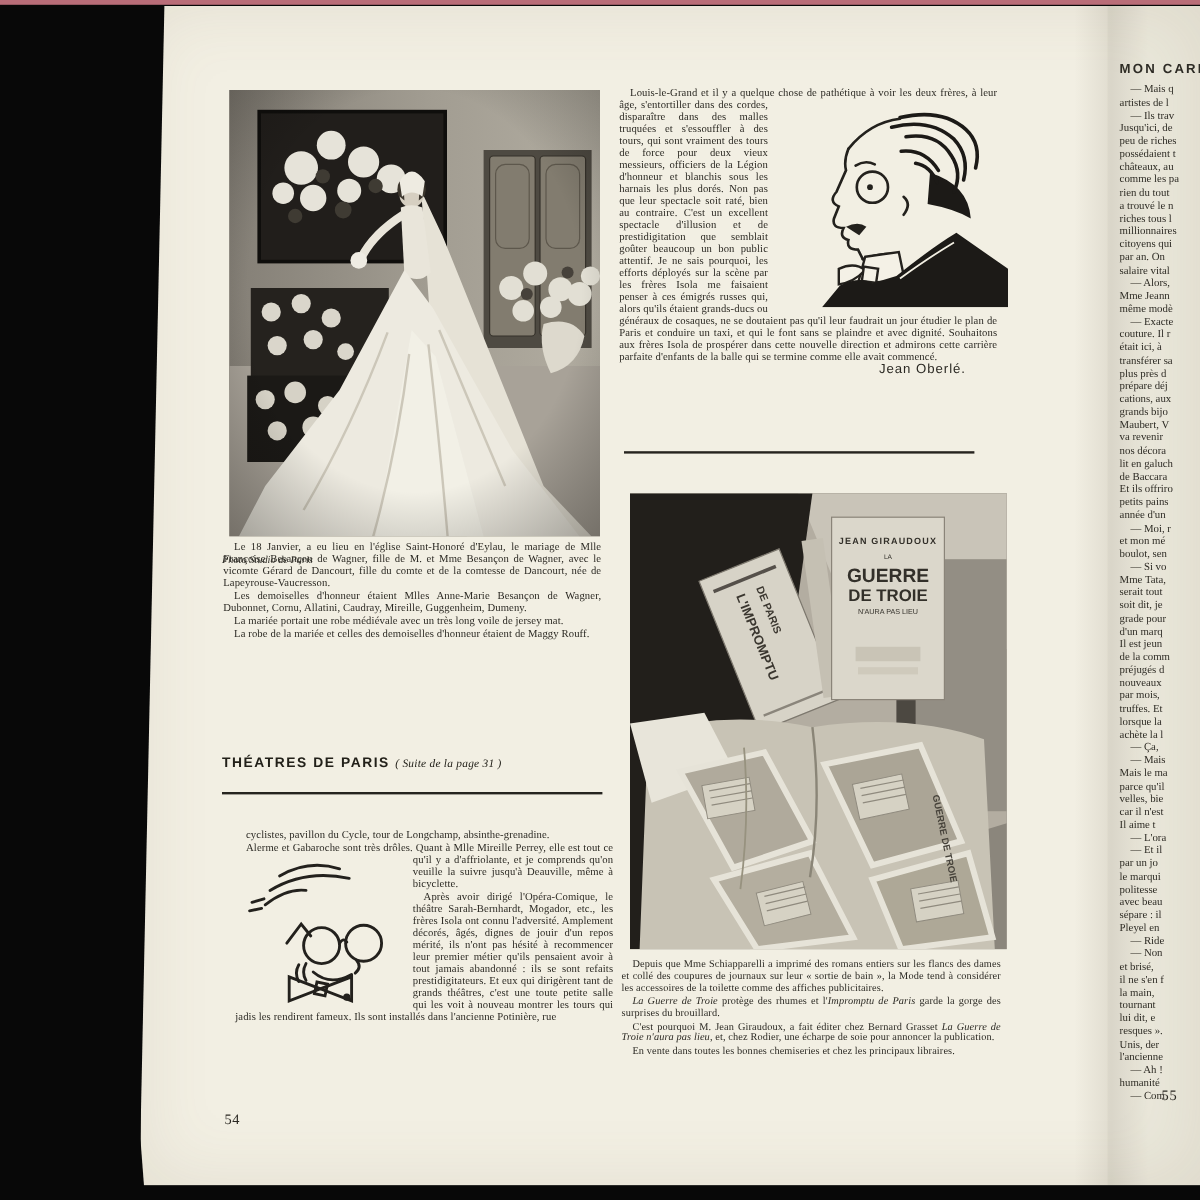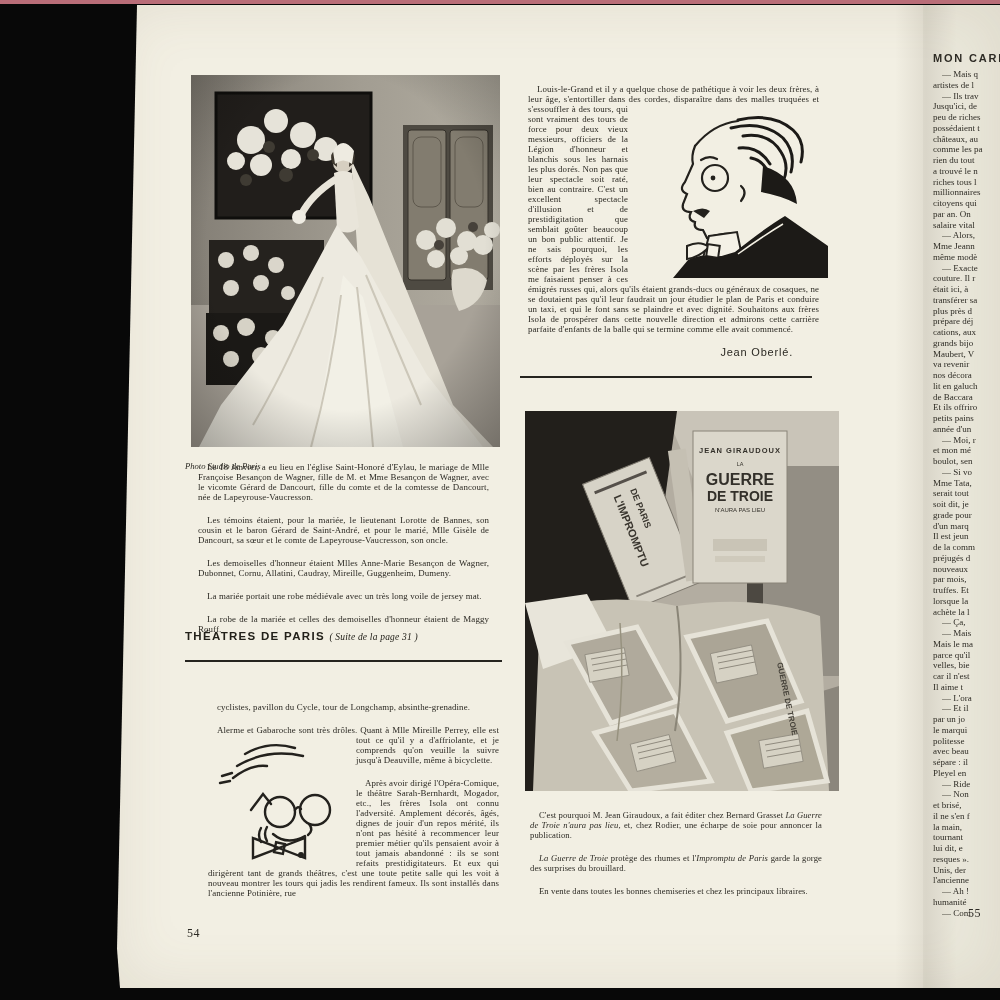--- a/index.html
+++ b/index.html
@@ -8,21 +8,21 @@
   .scan-edge{position:absolute;left:0;top:0;width:1000px;height:4px;background:#b96d78;z-index:9;}
   .spread{position:absolute;left:117px;top:5px;width:883px;height:983px;background:#f2efe3;
           clip-path:polygon(20px 0px,100% 0px,100% 100%,3px 100%,0px 96%);
           box-shadow:inset 0 0 60px rgba(120,105,70,.12);}
   .gutter-shadow{position:absolute;left:778px;top:0;width:62px;height:100%;
           background:linear-gradient(90deg,rgba(0,0,0,0),rgba(70,58,38,.10) 50%,rgba(0,0,0,0));pointer-events:none;}
   .page55-tint{position:absolute;left:806px;top:0;width:77px;height:100%;background:rgba(105,98,80,.05);pointer-events:none;}
 
   .abs{position:absolute;}
   .body-text{font-size:8.9px;line-height:10px;text-align:justify;letter-spacing:.1px;}
-  .body-text p{margin:13px;text-indent:9px;}
+  .body-text p{margin:1px;text-indent:9px;}
   .photo-frame{background:#948f86;overflow:hidden;}
   .credit{font-style:italic;font-size:8.6px;}
   .rule{background:#26241f;height:2px;}
   .sec-heading{font-family:"Liberation Sans",sans-serif;font-weight:bold;font-size:11.5px;
                letter-spacing:1.3px;color:#222019;}
   .sec-heading .suffix{font-family:"Liberation Serif",serif;font-weight:normal;font-style:italic;
                font-size:9.5px;letter-spacing:.2px;}
   .car-left{float:left;width:142px;height:122px;margin:3px 6px 2px 0;}
   .car-right{float:right;width:185px;height:170px;margin:4px 0 4px 6px;}
   .signature{text-align:right;padding-right:26px;font-family:"Liberation Sans",sans-serif;
@@ -126,21 +126,20 @@
           <path d="M230,330 Q200,260 175,200"></path>
       </g>
       <rect width="309" height="372" fill="url(#vig)"></rect>
     </svg>
   </div>
 
   <div class="abs credit" style="left:68px;top:456px;">Photo Studio de Paris</div>
 
   <div class="abs body-text" style="left:68px;top:444px;width:317px;">
       <p>Le 18 Janvier, a eu lieu en l'église Saint-Honoré d'Eylau, le mariage de Mlle Françoise Besançon de Wagner, fille de M. et Mme Besançon de Wagner, avec le vicomte Gérard de Dancourt, fille du comte et de la comtesse de Dancourt, née de Lapeyrouse-Vaucresson.</p>
-      <p>Les témoins étaient, pour la mariée, le lieutenant Lorotte de Bannes, son cousin et le baron Gérard de Saint-André, et pour le marié, Mlle Gisèle de Dancourt, sa sœur et le comte de Lapeyrouse-Vaucresson, son oncle.</p>
       <p>Les demoiselles d'honneur étaient Mlles Anne-Marie Besançon de Wagner, Dubonnet, Cornu, Allatini, Caudray, Mireille, Guggenheim, Dumeny.</p>
       <p>La mariée portait une robe médiévale avec un très long voile de jersey mat.</p>
       <p>La robe de la mariée et celles des demoiselles d'honneur étaient de Maggy Rouff.</p>
     </div>
 
   <div class="abs rule" style="left:68px;top:655px;width:317px;"></div>
 
   <div class="abs sec-heading" style="left:68px;top:625px;width:330px;">
     <span>THÉATRES DE PARIS</span>
     <span class="suffix">( Suite de la page 31 )</span>
@@ -258,22 +257,23 @@
         <path d="M112,336 l34,-8 M113,342 l34,-8 M114,348 l34,-8"></path>
         <path d="M240,334 l34,-6 M241,340 l34,-6 M242,346 l34,-6"></path>
       </g>
       <text transform="rotate(78 252 252)" x="252" y="252" font-size="8" font-weight="bold" fill="#46423a">GUERRE DE TROIE</text>
       <path d="M152,195 Q160,260 150,320" stroke="#8a8577" stroke-width="2" fill="none"></path>
       <path d="M95,212 Q100,270 92,330" stroke="#97927f" stroke-width="1.5" fill="none"></path>
     </svg>
   </div>
 
   <div class="abs body-text caption-text" style="left:400px;top:793px;width:318px;">
+      <p><span>Depuis que Mme Schiapparelli a imprimé des romans entiers sur les flancs des dames et collé des coupures de journaux sur leur « sortie de bain », la Mode tend à considérer les accessoires de la toilette comme des affiches publicitaires.</span></p>
+      <p><i>La Guerre de Troie</i><span> protège des rhumes et l'</span><i>Impromptu de Paris</i><span> garde la gorge des surprises du brouillard.</span></p>
       <p><span>C'est pourquoi M. Jean Giraudoux, a fait éditer chez Bernard Grasset </span><i>La Guerre de Troie n'aura pas lieu</i><span>, et, chez Rodier, une écharpe de soie pour annoncer la publication.</span></p>
-      <p><i>La Guerre de Troie</i><span> protège des rhumes et l'</span><i>Impromptu de Paris</i><span> garde la gorge des surprises du brouillard.</span></p>
       <p><span>En vente dans toutes les bonnes chemiseries et chez les principaux libraires.</span></p>
     </div>
 
   <div class="abs r-heading" style="left:816px;top:47px;">MON CARN</div>
   <div class="abs r-lines" style="left:816px;top:64px;width:200px;">
       <div class="dlg">— Mais q</div>
       <div>artistes de l</div>
       <div class="dlg">— Ils trav</div>
       <div>Jusqu'ici, de</div>
       <div>peu de riches</div>

